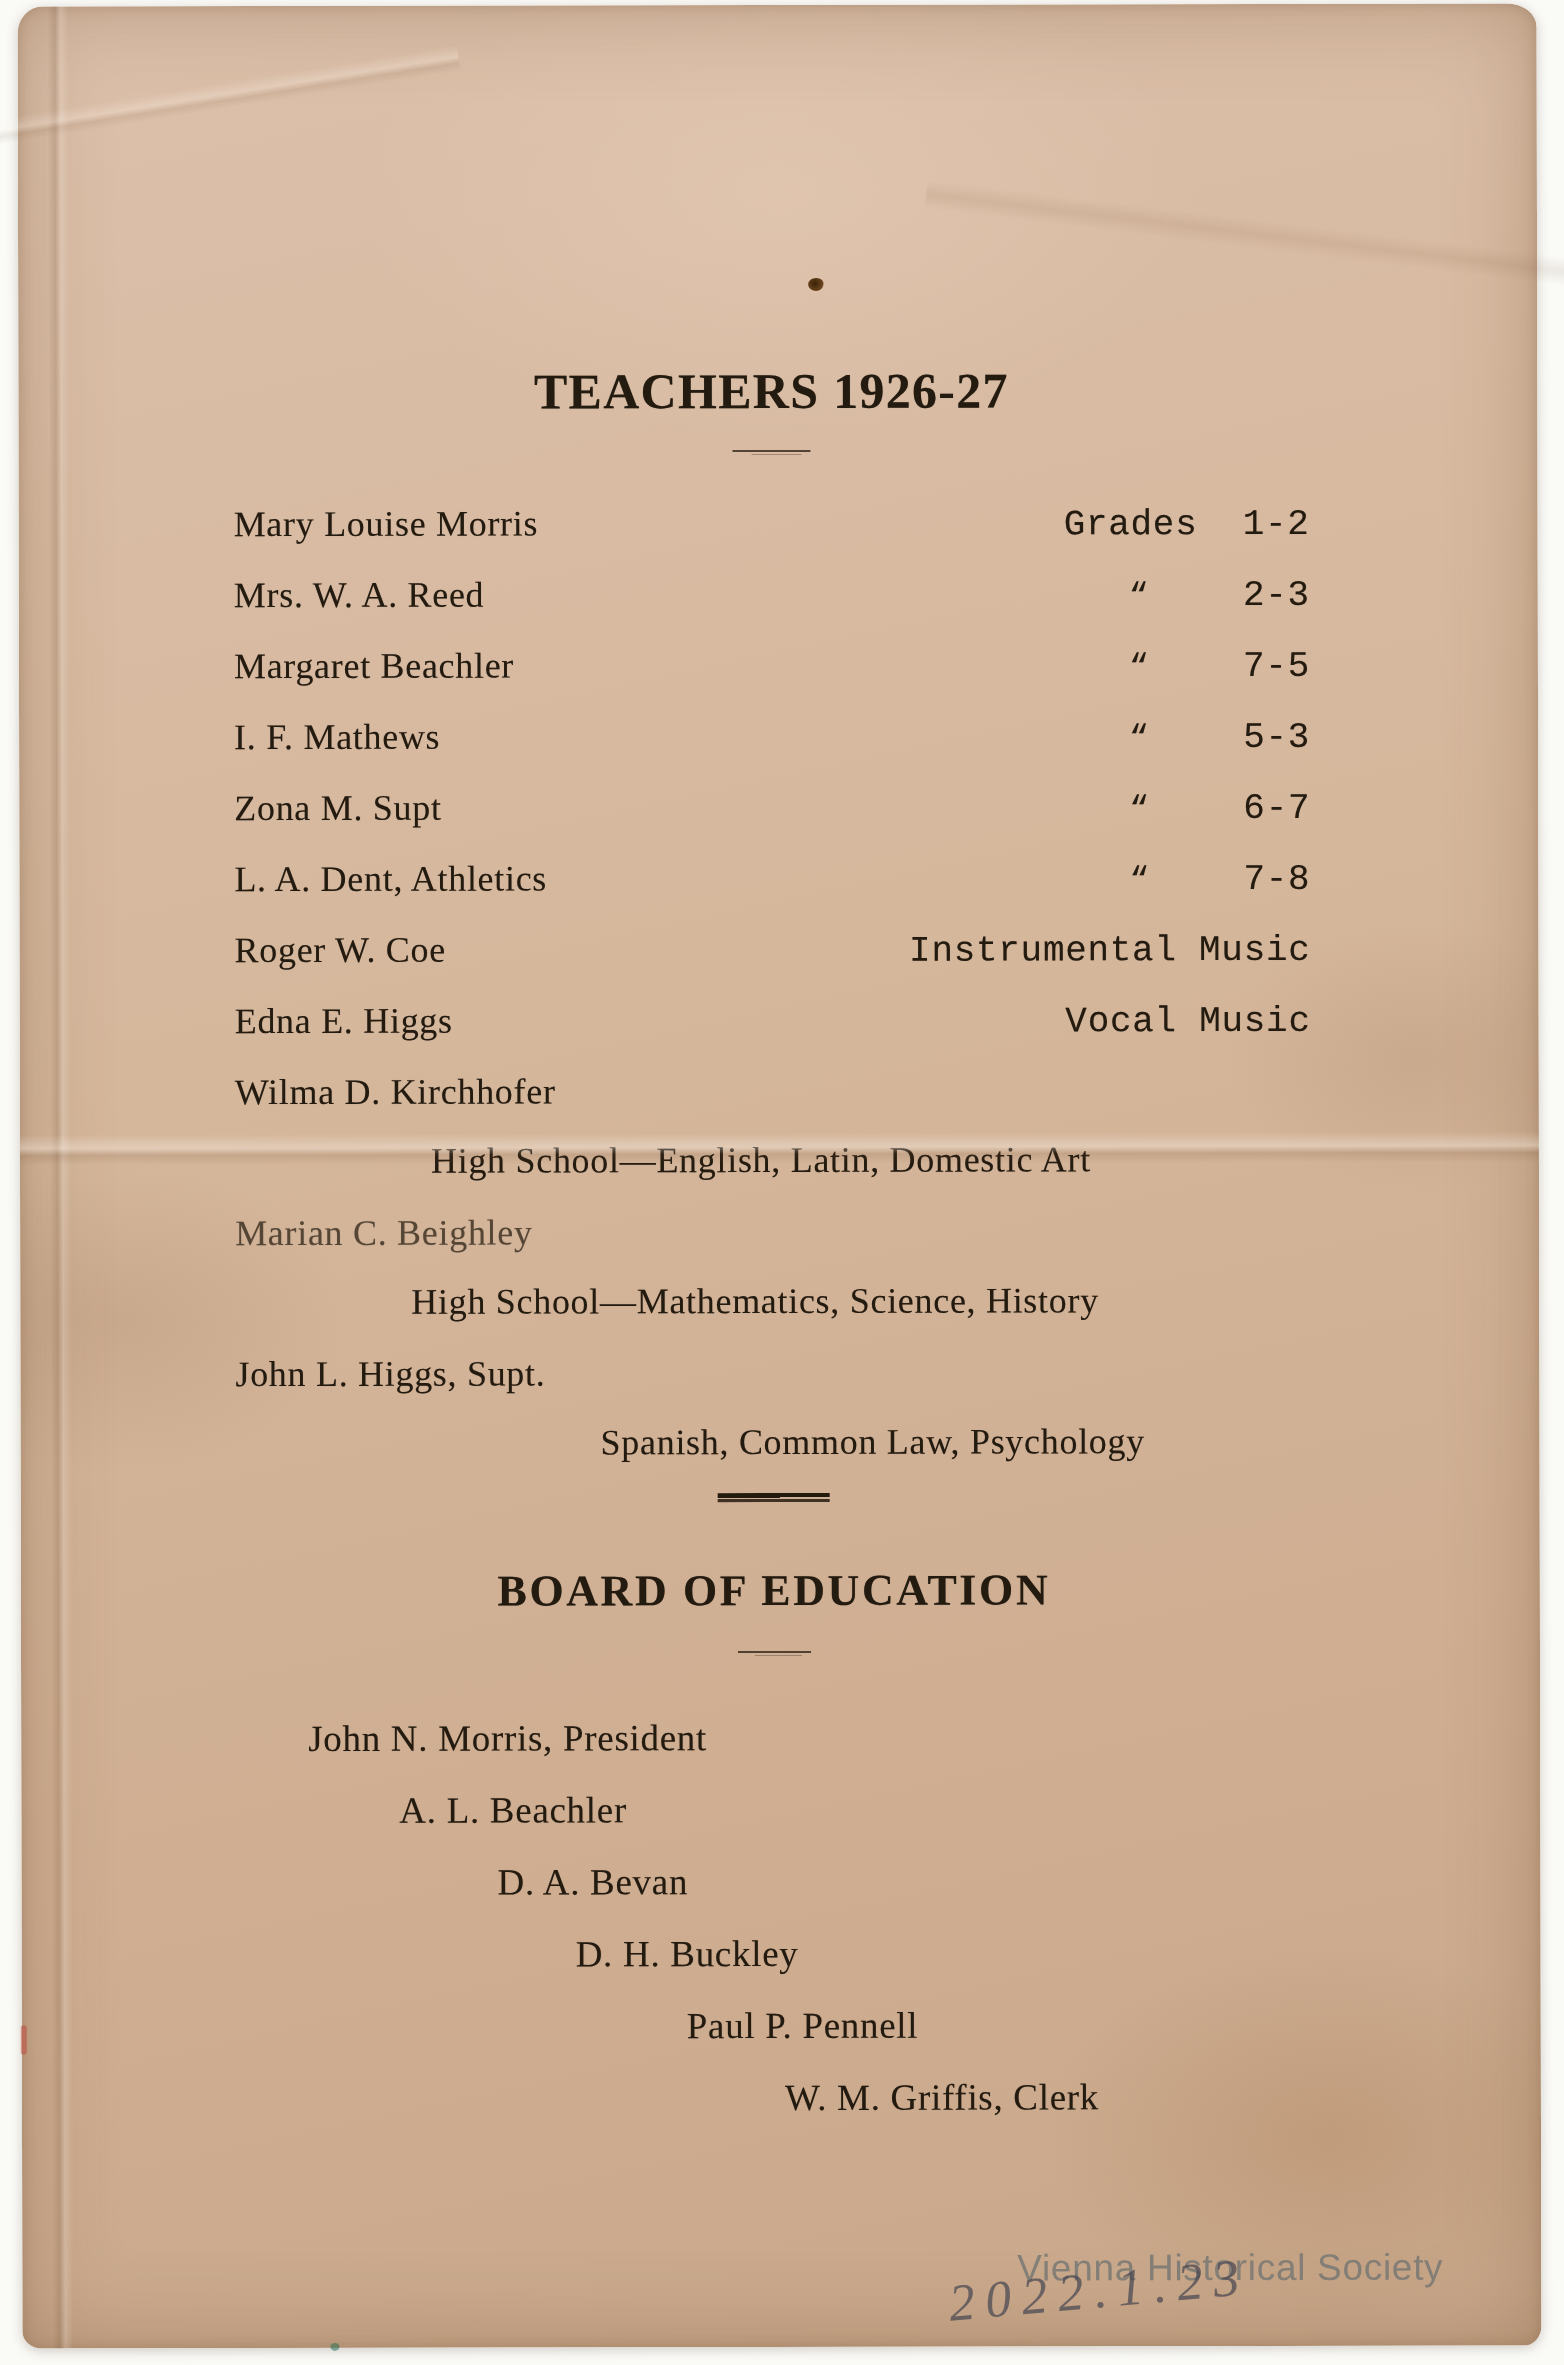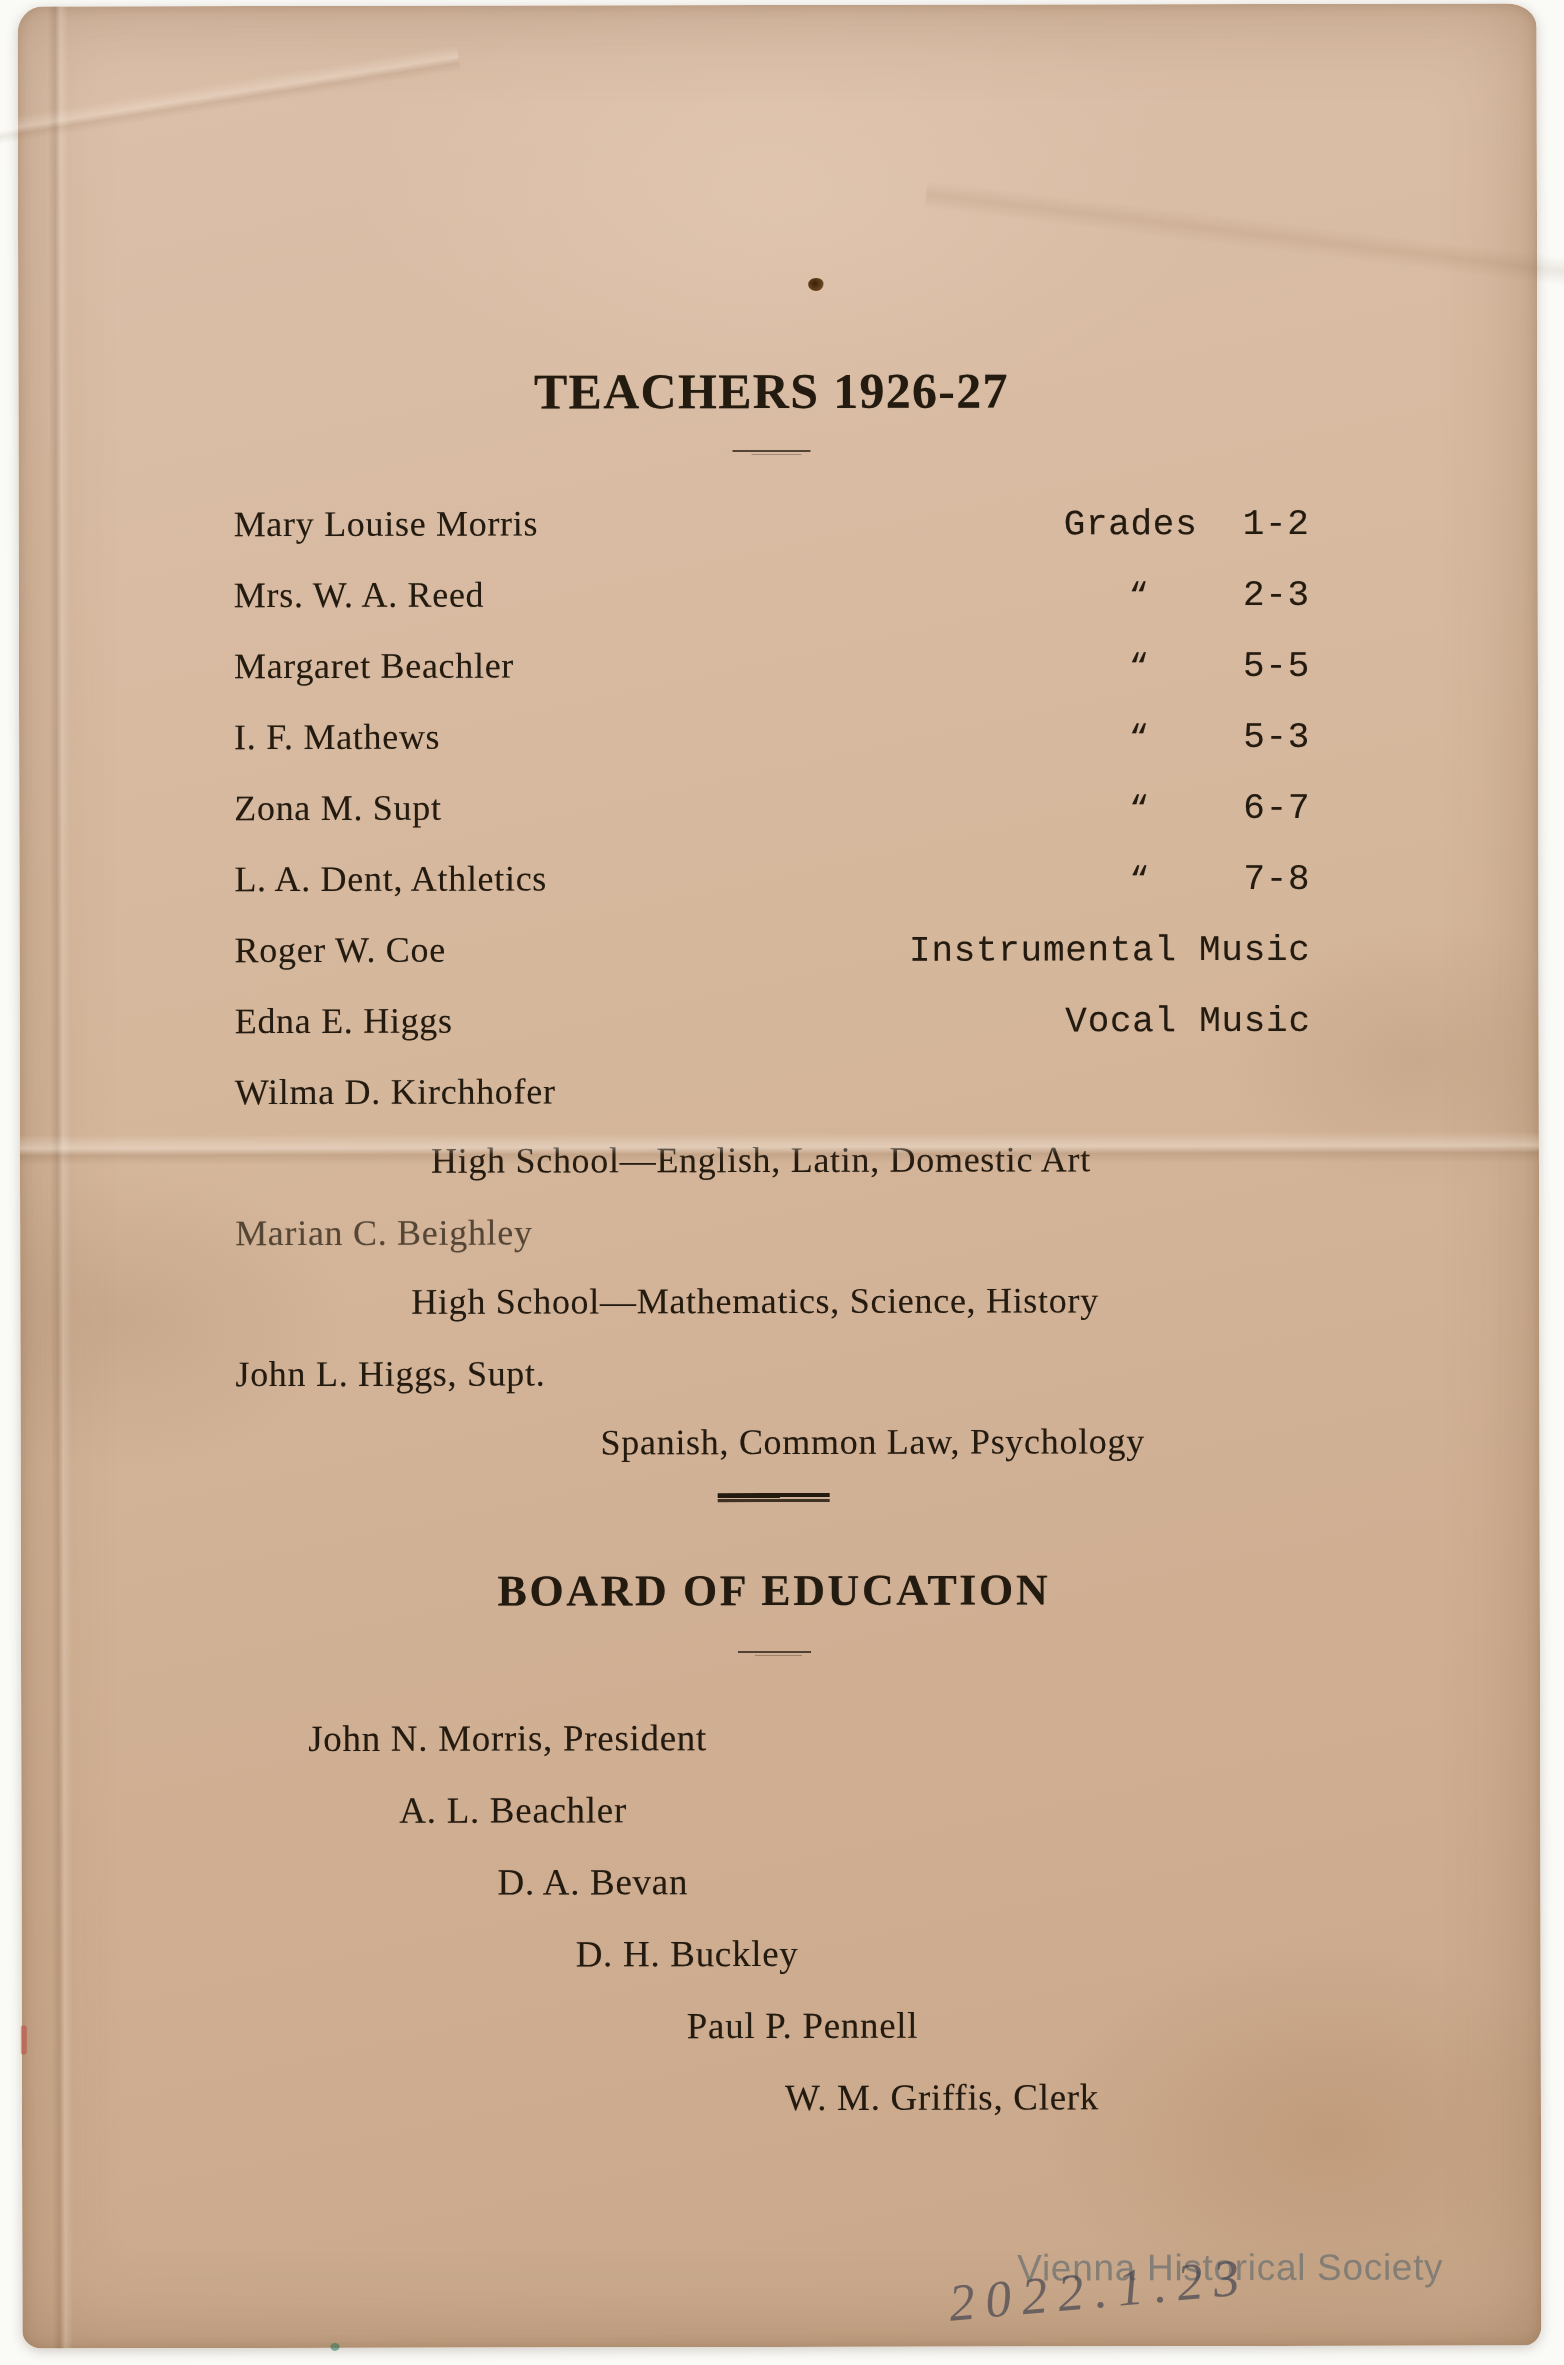--- a/index.html
+++ b/index.html
@@ -212,21 +212,21 @@
         <span class="tright">
           <span class="glabel ditto">“</span>
           <span class="gval">2-3</span>
         </span>
       </div>
 
       <div class="trow">
         <span class="tname">Margaret Beachler</span>
         <span class="tright">
           <span class="glabel ditto">“</span>
-          <span class="gval">5-5</span>
+          <span class="gval">7-5</span>
         </span>
       </div>
 
       <div class="trow">
         <span class="tname">I. F. Mathews</span>
         <span class="tright">
           <span class="glabel ditto">“</span>
           <span class="gval">5-3</span>
         </span>
       </div>

